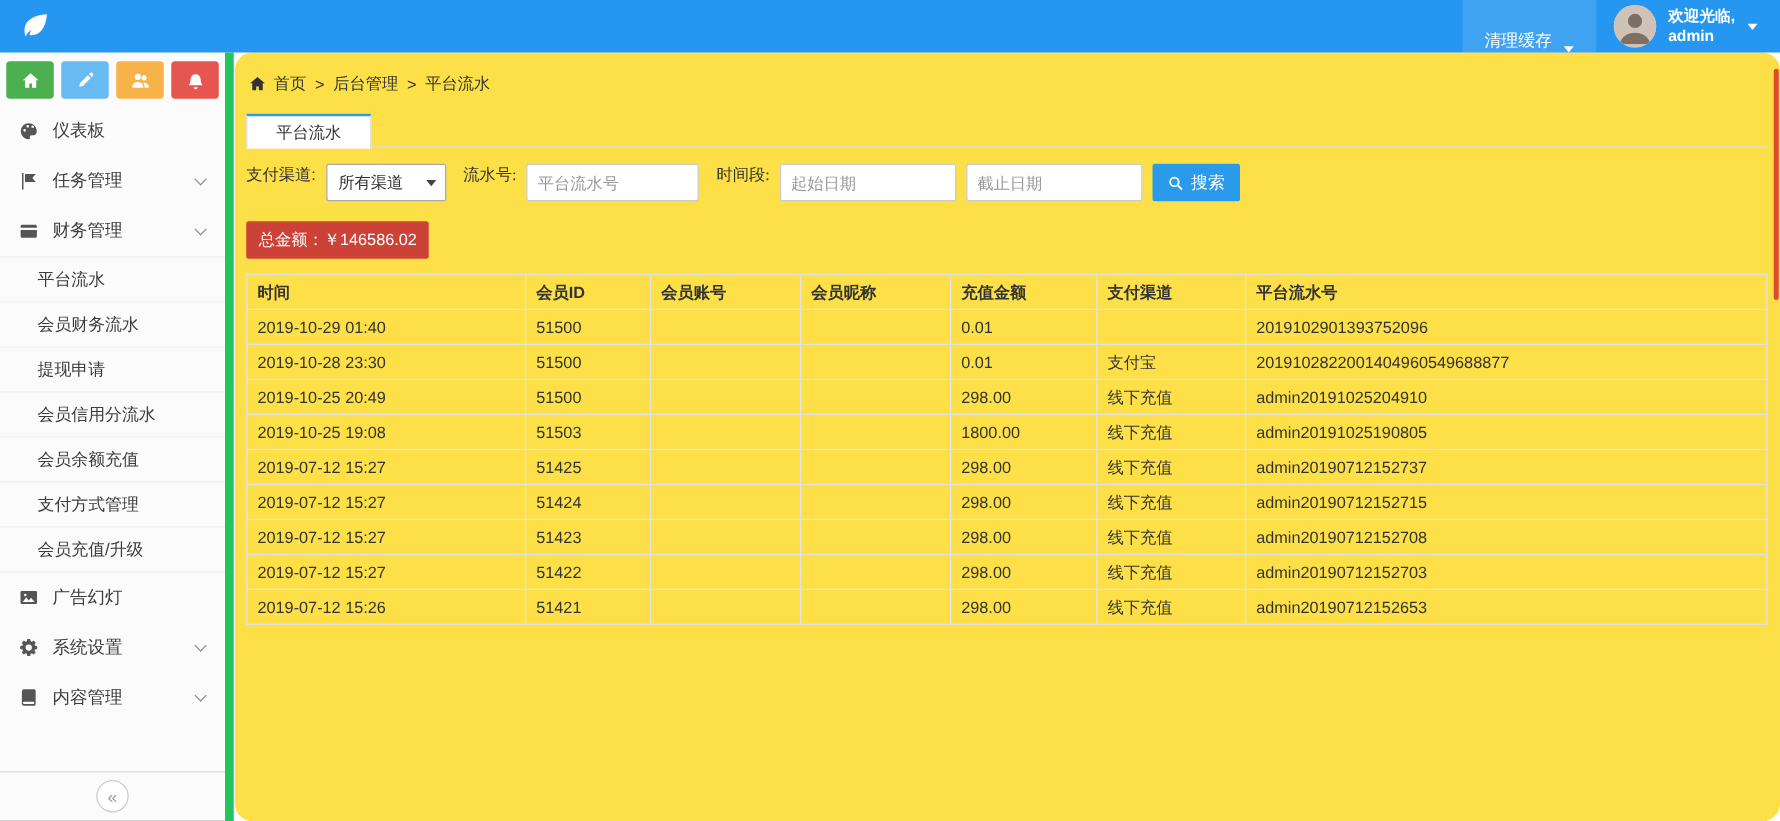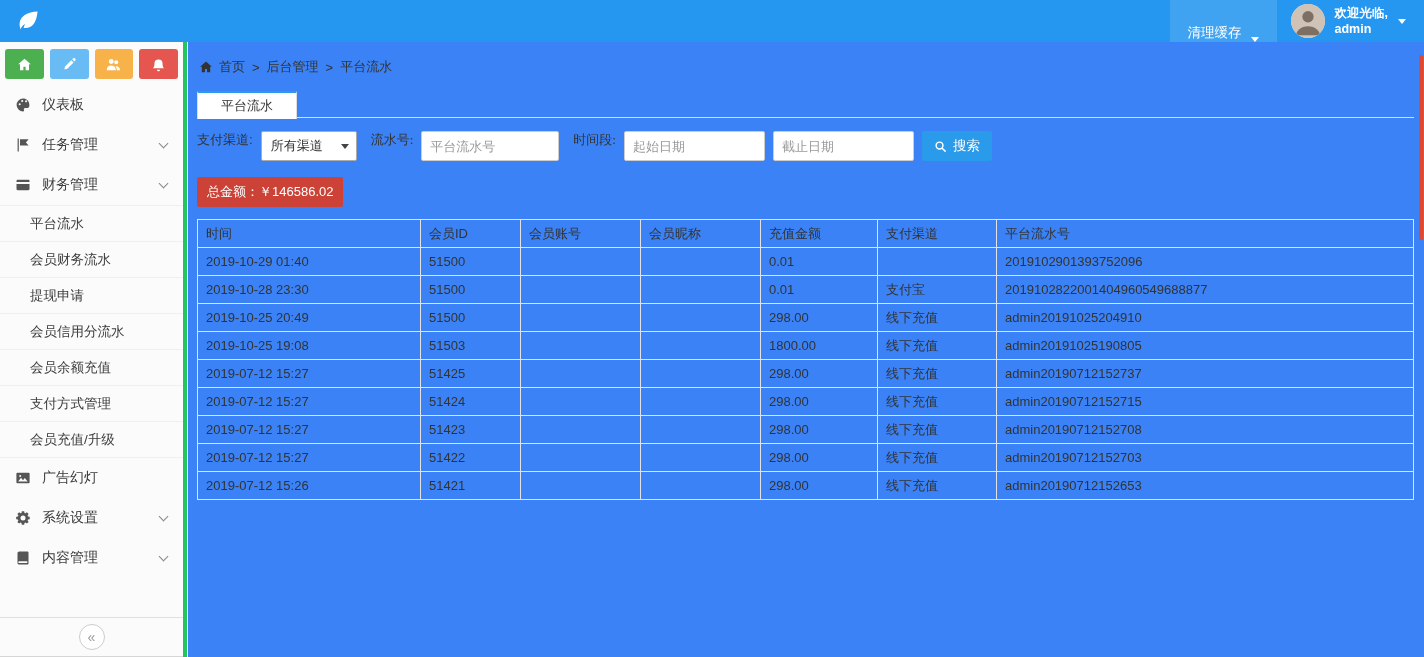--- a/index.html
+++ b/index.html
@@ -17,40 +17,40 @@
   .topbar-right { display:flex; align-items:stretch; height:100%; }
   .clear-cache { display:flex; align-items:flex-end; gap:9px; padding:0 18px;
     background:rgba(255,255,255,.12); color:#fff; cursor:pointer; font-size:13.5px; }
   .user-menu { display:flex; align-items:center; gap:10px; padding:0 18px 0 14px; color:#fff; cursor:pointer;font-weight:bold; }
   .avatar { width:34px; height:34px; border-radius:50%; overflow:hidden; background:#e7ded6; flex:0 0 auto; }
   .avatar svg { width:34px; height:34px; display:block; }
   .welcome { font-size:12.5px; line-height:1.3; }
   .caret { width:0; height:0; border-left:4px solid transparent; border-right:4px solid transparent; border-top:5px solid #fff; }
   
   .sidebar { position:absolute; top:42px; left:0; bottom:0; width:187px;
-    background:#fbfbfb; border-right:4px solid #22c55e; display:flex; flex-direction:column; }
+    background:#fbfbfb; border-right:7px solid #22c55e; display:flex; flex-direction:column; }
   .quick-row { display:flex; gap:6px; padding:7px 5px 6px; }
   .qbtn { flex:1; height:30px; border-radius:3px; display:flex; align-items:center; justify-content:center; color:#fff; cursor:pointer; }
   .qbtn svg { width:15px; height:15px; fill:#fff; display:block; }
   .menu { flex:1; overflow:hidden; }
   .menu-item { display:flex; align-items:center; height:40px; padding:0 16px 0 15px; gap:11px;
     cursor:pointer; color:#3c3c3c; font-size:14px; }
   .mi-icon svg { width:16px; height:16px; fill:#555; display:block; }
   .chev { margin-left:auto; width:7px; height:7px; border-right:1.6px solid #888; border-bottom:1.6px solid #888;
     transform:rotate(45deg); margin-top:-4px; }
   .submenu-item { height:36px; line-height:35px; padding-left:30px; font-size:13.5px; color:#3c3c3c;
     border-top:1px solid #efefef; cursor:pointer; }
   .submenu { border-bottom:1px solid #efefef; }
   .collapse-row { border-top:1px solid #e0e0e0; border-bottom:1px solid #d6d6d6;
     padding:6px 0; display:flex; justify-content:center; }
   .collapse-btn { width:26px; height:26px; border:1px solid #ccc; border-radius:50%; background:#fff;
     display:flex; align-items:center; justify-content:center; color:#999; font-size:14px; cursor:pointer; }
   
-  .main { position:absolute; left:188px; top:42px; right:0; bottom:0; background:#3b82f6;
-    padding:16px 10px 0 9px; overflow:hidden; }
+  .main { position:absolute; left:188px; top:42px; right:0; bottom:0; background:#fde047;
+    padding:16px 10px 0 9px; overflow:hidden;border-radius:14px; }
   .breadcrumb { display:flex; align-items:center; gap:6px; padding-left:2px; font-size:13px; }
   .bc-home svg { width:14px; height:14px; fill:#333; display:block; }
   .crumb-sep { margin:0 1px; }
   .tabs { margin-top:14px; border-bottom:1px solid #ddd; height:28px; }
   .tab { display:inline-block; padding:0 23px; height:28px; line-height:25px; background:#fff;
     border:1px solid #ddd; border-bottom:none; border-top:2px solid var(--btnblue,#2a9bea);
     position:relative; top:1px; cursor:default; }
   .filters { display:flex; align-items:flex-start; margin-top:13px; gap:8px; }
   .f-label { white-space:nowrap; }
   .gap { margin-left:6px;font-family:Liberation Serif, serif; }
@@ -64,21 +64,21 @@
   .w-date { width:141px; }
   .search-btn { height:30px; background:var(--btnblue,#2a9bea); color:#fff; border:none; border-radius:2px;
     display:flex; align-items:center; gap:6px; padding:0 12px; font-size:13.5px; font-family:inherit; cursor:pointer; }
   .search-btn svg { width:13px; height:13px; }
   .total-badge { display:inline-block; margin-top:16px; background:var(--red,#cd4236); color:#fff;
     padding:6px 10px; border-radius:2px; font-size:13px;text-align:right; }
   .table-wrap { margin-top:12px; }
   table { border-collapse:collapse; width:100%; table-layout:fixed; }
   th,td { border:1px solid #e2e2e2; height:28px; padding:0 8px; text-align:left; font-size:13px;
     color:#333; overflow:hidden; white-space:nowrap; }
-  th { font-weight:normal; }
+  th { font-weight:bold; }
   .scroll-thumb { position:absolute; right:1px; top:55px; width:4px; height:185px;
     background:var(--scrollred,#e0492f); border-radius:2px; cursor:pointer; z-index:9; }
 </style>
 </head>
 <body>
 
 <div class="topbar">
   <div class="brand">
     <span id="leafIcon">
         <svg viewBox="0 0 24 24" style="width: 26px; height: 26px; fill: rgb(255, 255, 255); display: block;">

